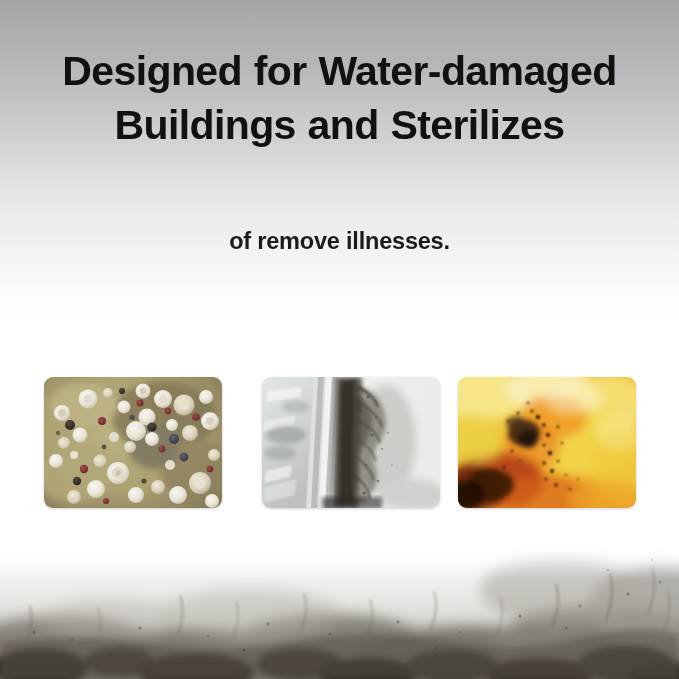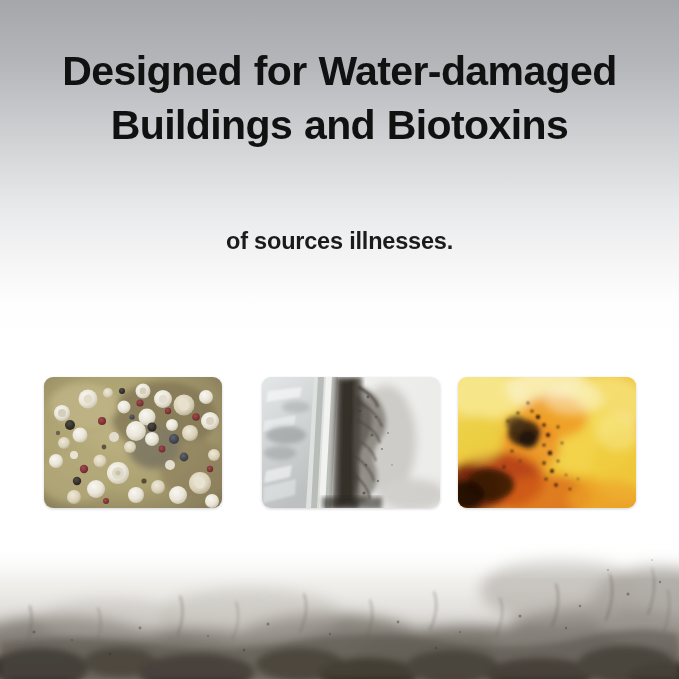--- a/index.html
+++ b/index.html
@@ -116,25 +116,25 @@
 </style>
 </head>
 <body>
 
 <div id="canvas">
 
   <div class="bg-gradient"></div>
 
   <div class="headline">
     <span class="l1">Designed for Water-damaged</span>
-    <span class="l2">Buildings and Biotoxins</span>
+    <span class="l2">Buildings and Sterilizes</span>
   </div>
 
   <div class="subtitle">
-    <span class="s2">of sources illnesses.</span>
+    <span class="s2">of remove illnesses.</span>
   </div>
 
   <div class="cards">
 
     <div class="card card-1">
       <svg viewBox="0 0 178 131" preserveAspectRatio="none">
         <defs>
           <radialGradient id="agarG" cx="42%" cy="42%" r="80%">
             <stop offset="0%" stop-color="#c0b584"></stop>
             <stop offset="55%" stop-color="#aca271"></stop>

